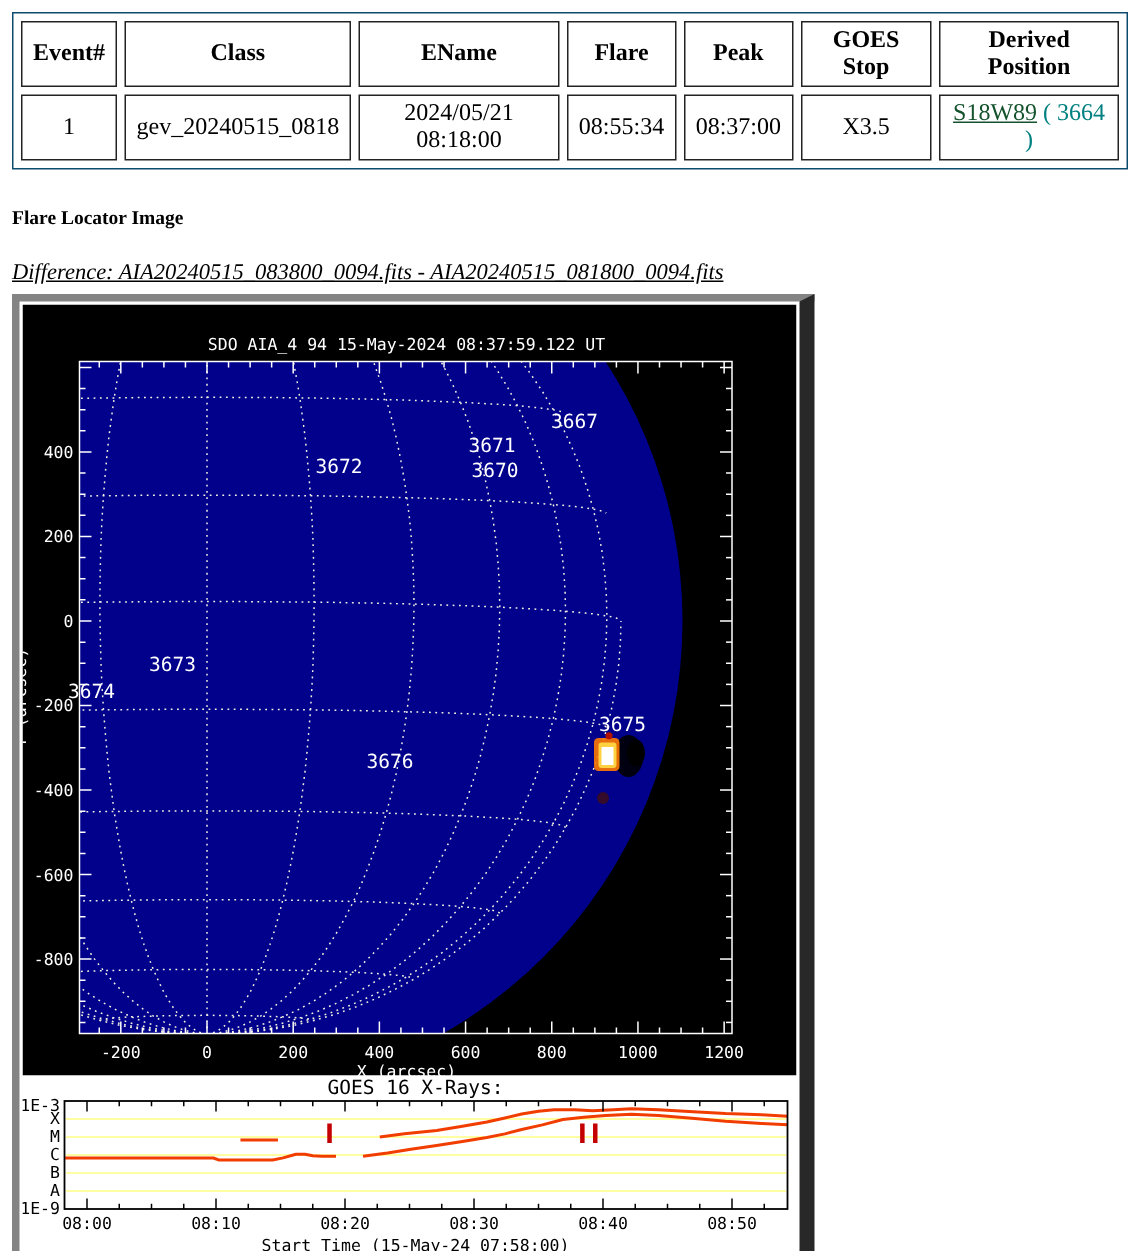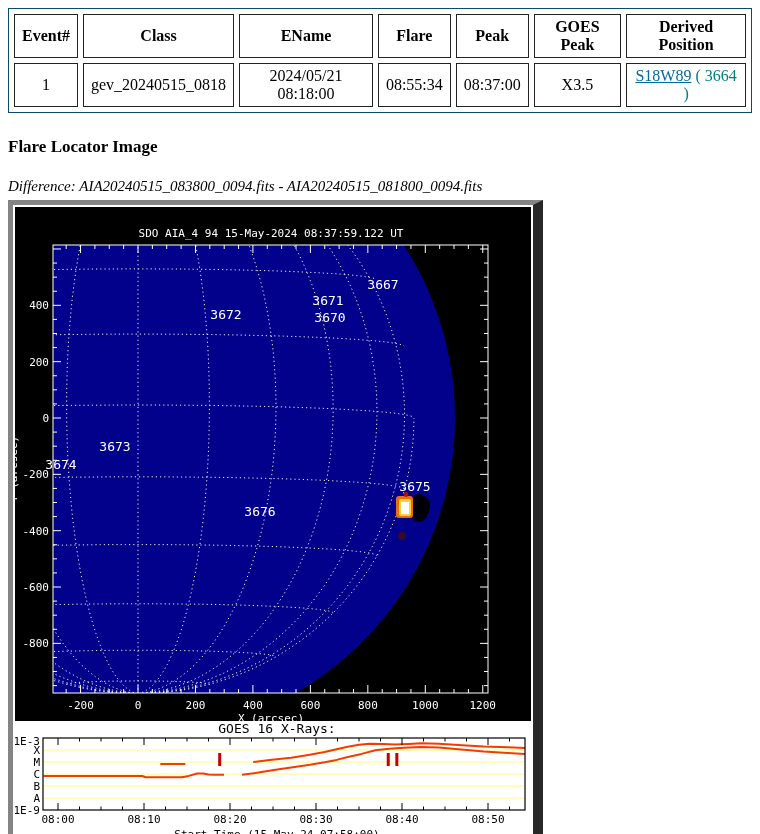--- a/index.html
+++ b/index.html
@@ -6,22 +6,22 @@
   body{width:760px;margin:0;padding:8px;box-sizing:border-box;font-family:"Liberation Serif",serif;color:#000;}
 
   
   table.events{border-collapse:separate;border-spacing:5px;border:1px solid #0c4a6e;background:#fff;
     font-family:"Liberation Serif",serif;font-size:16px;margin:0;}
   table.events th, table.events td{border:1px solid #222;text-align:center;padding:3px 7px;background:#fff;}
   table.events th{font-weight:bold;height:24px;}
   table.events td{height:27px;}
   a.pos-link{text-decoration:underline;cursor:pointer;}
 
-  h3.flare-heading{font-size:17px;margin:24px 0 16px 0;font-weight:bold;}
-  .diff-caption{font-style:italic;font-size:15px;margin:21px 0 5px 0;}
+  h3.flare-heading{font-size:13px;margin:24px 0 16px 0;font-weight:bold;}
+  .diff-caption{font-style:italic;font-size:15px;margin:21px 0 5px 0;text-decoration:underline;}
 
   
   .locator-frame{display:inline-block;line-height:0;background:#fff;padding:2px;
     border-style:solid;border-width:5px 10px 10px 5px;
     border-color:#848484 #282828 #282828 #848484;}
   .locator-frame svg text{font-family:"DejaVu Sans Mono",monospace;}
 </style>
 </head>
 <body>
 
@@ -37,33 +37,33 @@
       <col style="width:96px">
       <col style="width:135px">
   </colgroup>
   <thead>
       <tr>
         <th>Event#</th>
         <th>Class</th>
         <th>EName</th>
         <th>Flare</th>
         <th>Peak</th>
-        <th>GOES Peak</th>
+        <th>GOES Stop</th>
         <th>Derived Position</th>
       </tr>
     </thead>
   <tbody>
       <tr>
         <td>1</td>
         <td>gev_20240515_0818</td>
         <td>2024/05/21 08:18:00</td>
         <td>08:55:34</td>
         <td>08:37:00</td>
         <td>X3.5</td>
-        <td><a class="pos-link" href="#" style="color: #0369a1;">S18W89</a> <span style="color: rgb(0, 128, 128);">( 3664 )</span></td>
+        <td><a class="pos-link" href="#" style="color: #14532d;">S18W89</a> <span style="color: rgb(0, 128, 128);">( 3664 )</span></td>
       </tr>
     </tbody>
 </table>
 
 <h3 class="flare-heading">Flare Locator Image</h3>
 
 <div class="diff-caption">Difference: AIA20240515_083800_0094.fits - AIA20240515_081800_0094.fits</div>
 
 <div class="locator-frame">
   <svg id="locator-svg" width="516" height="650" viewBox="0 0 516 650">

